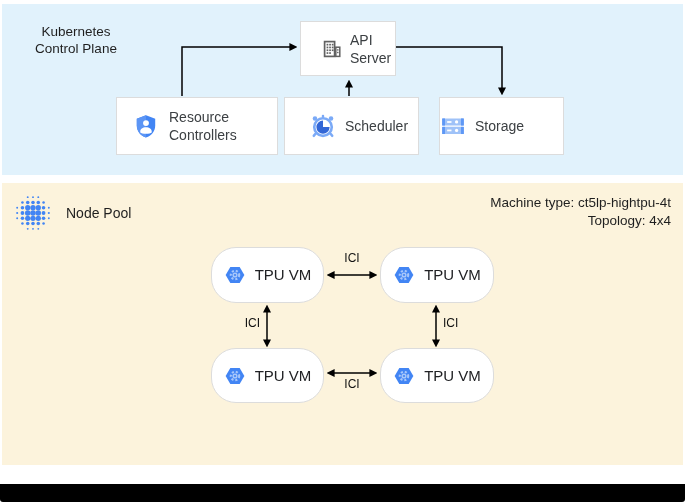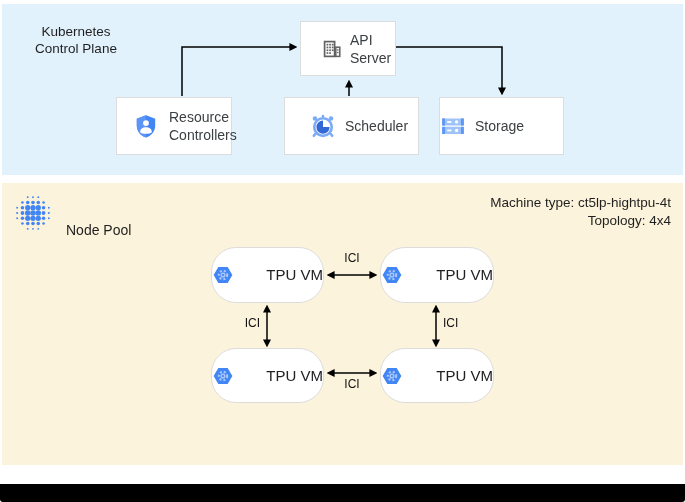--- a/index.html
+++ b/index.html
@@ -7,35 +7,35 @@
          font-family:"Liberation Sans",sans-serif;color:#202124;}
   .panel{position:absolute;left:2px;width:681px;}
   .panel-blue{top:4px;height:171px;background:#e1f2fc;}
   .panel-cream{top:183px;height:282px;background:#fcf3dc;}
   .overlay{position:absolute;left:0;top:0;pointer-events:none;}
   .box{position:absolute;background:#fff;border:1px solid #dcdcdc;box-sizing:border-box;
        display:flex;align-items:center;}
   .box .lbl{font-size:14px;line-height:18px;color:#3c4043;}
   .cp-title{position:absolute;left:20px;top:24px;width:112px;text-align:center;
             font-size:13.5px;line-height:16.5px;color:#1f1f1f;}
-  .np-title{position:absolute;left:66px;top:222px;font-size:14px;color:#1f1f1f;}
+  .np-title{position:absolute;left:66px;top:205px;font-size:14px;color:#1f1f1f;}
   .np-dots{position:absolute;left:14px;top:194px;}
   .machine{position:absolute;right:14px;top:194px;text-align:right;
            font-size:13.5px;line-height:17.5px;color:#1f1f1f;}
   .ici{position:absolute;width:32px;font-size:12px;color:#111;}
   .ici.c{text-align:center;} .ici.r{text-align:right;} .ici.l{text-align:left;}
   .bottom-bar{position:absolute;left:0;top:484px;width:685px;height:18px;background:#000;
               border-radius:0 0 3px 3px;}
   .icon{flex:0 0 auto;display:flex;}
   
   #b-api{left:300px;top:21px;width:96px;height:55px;padding-left:21px;gap:8px;}
-  #b-rc{left:116px;top:97px;width:116px;height:58px;padding-left:16px;gap:10px;}
+  #b-rc{left:116px;top:97px;width:162px;height:58px;padding-left:16px;gap:10px;}
   #b-sch{left:284px;top:97px;width:135px;height:58px;padding-left:25px;gap:9px;}
   #b-sto{left:439px;top:97px;width:125px;height:58px;gap:9px;}
-  .tpu{justify-content:space-between;gap:9px;border-radius:25px;}
+  .tpu{justify-content:center;gap:9px;border-radius:25px;}
   .tpu .lbl{font-size:15px;color:#202124;}
   #t1{left:211px;top:247px;width:113px;height:56px;}
   #t2{left:380px;top:247px;width:114px;height:56px;}
   #t3{left:211px;top:348px;width:113px;height:55px;}
   #t4{left:380px;top:348px;width:114px;height:55px;}
 </style>
 </head>
 <body>
 
 <div class="stage">

